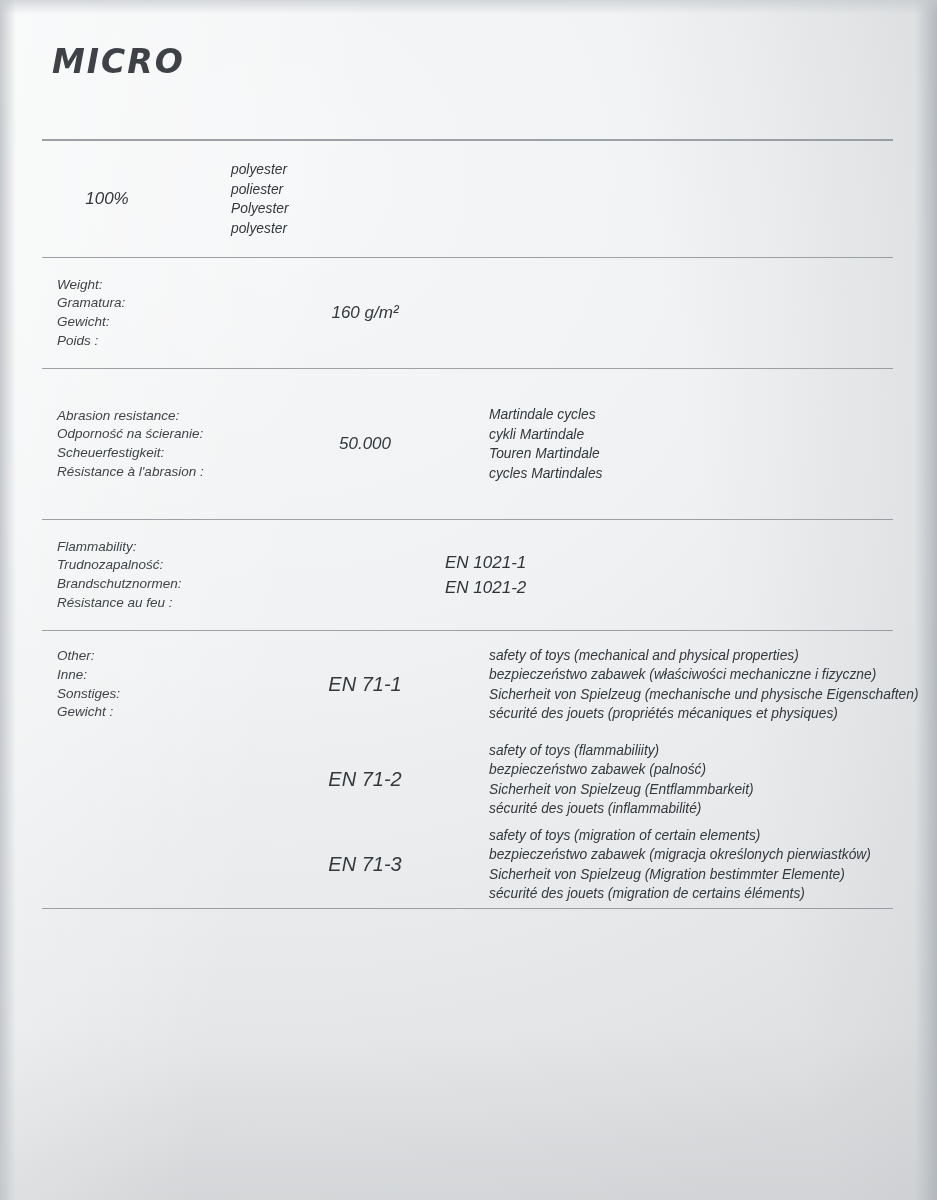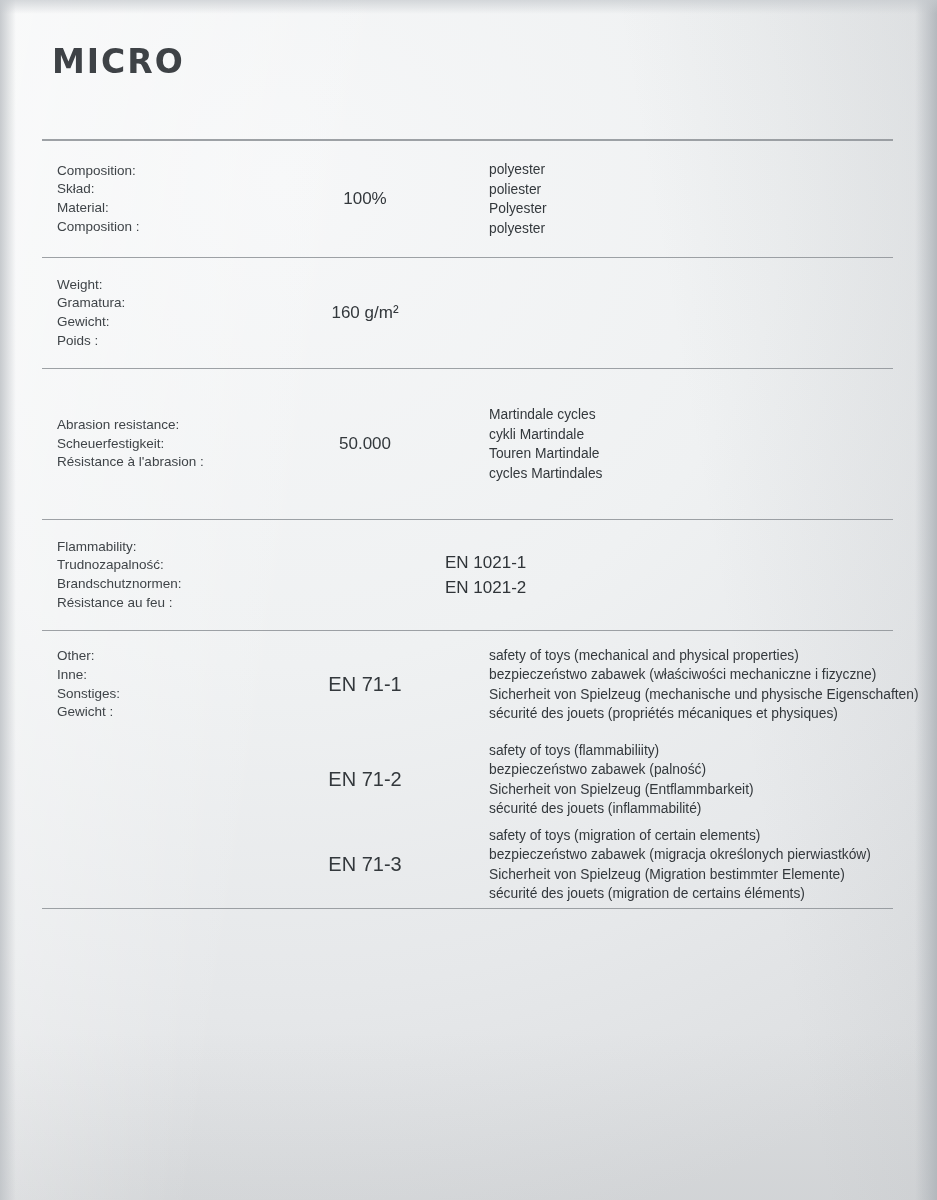--- a/index.html
+++ b/index.html
@@ -48,20 +48,21 @@
     position: absolute;
     left: 0; right: 0; top: 0; height: 14px;
     background: linear-gradient(180deg, rgba(198,202,206,0.7), rgba(255,255,255,0));
     pointer-events: none;
   }
 
   .content {
     position: absolute;
     inset: 0;
     padding: 0;
+    font-style: italic;
   }
 
   .title {
     position: absolute;
     left: 52px;
     top: 42px;
     font-size: 33px;
     font-weight: bold;
     letter-spacing: 2.0px;
     color: #3e4246;
@@ -173,26 +174,20 @@
   <div class="title">MICRO</div>
 
   <div class="table">
 
     <div class="rule"></div>
 
 
     <div class="rule"></div>
 
     <div class="row row-comp">
-      <div class="col-labels">
-        <div class="lbl">Composition:</div>
-        <div class="lbl">Skład:</div>
-        <div class="lbl">Material:</div>
-        <div class="lbl">Composition :</div>
-      </div>
       <div class="col-value">
         <span class="val">100%</span>
       </div>
       <div class="col-desc">
         <div class="desc">polyester</div>
         <div class="desc">poliester</div>
         <div class="desc">Polyester</div>
         <div class="desc">polyester</div>
       </div>
     </div>
@@ -210,20 +205,21 @@
         <span class="val">160 g/m²</span>
       </div>
       <div class="col-desc"></div>
     </div>
 
     <div class="rule"></div>
 
     <div class="row row-abr">
       <div class="col-labels">
         <div class="lbl">Abrasion resistance:</div>
+        <div class="lbl">Odporność na ścieranie:</div>
         <div class="lbl">Scheuerfestigkeit:</div>
         <div class="lbl">Résistance à l'abrasion :</div>
       </div>
       <div class="col-value">
         <span class="val">50.000</span>
       </div>
       <div class="col-desc">
         <div class="desc">Martindale cycles</div>
         <div class="desc">cykli Martindale</div>
         <div class="desc">Touren Martindale</div>

